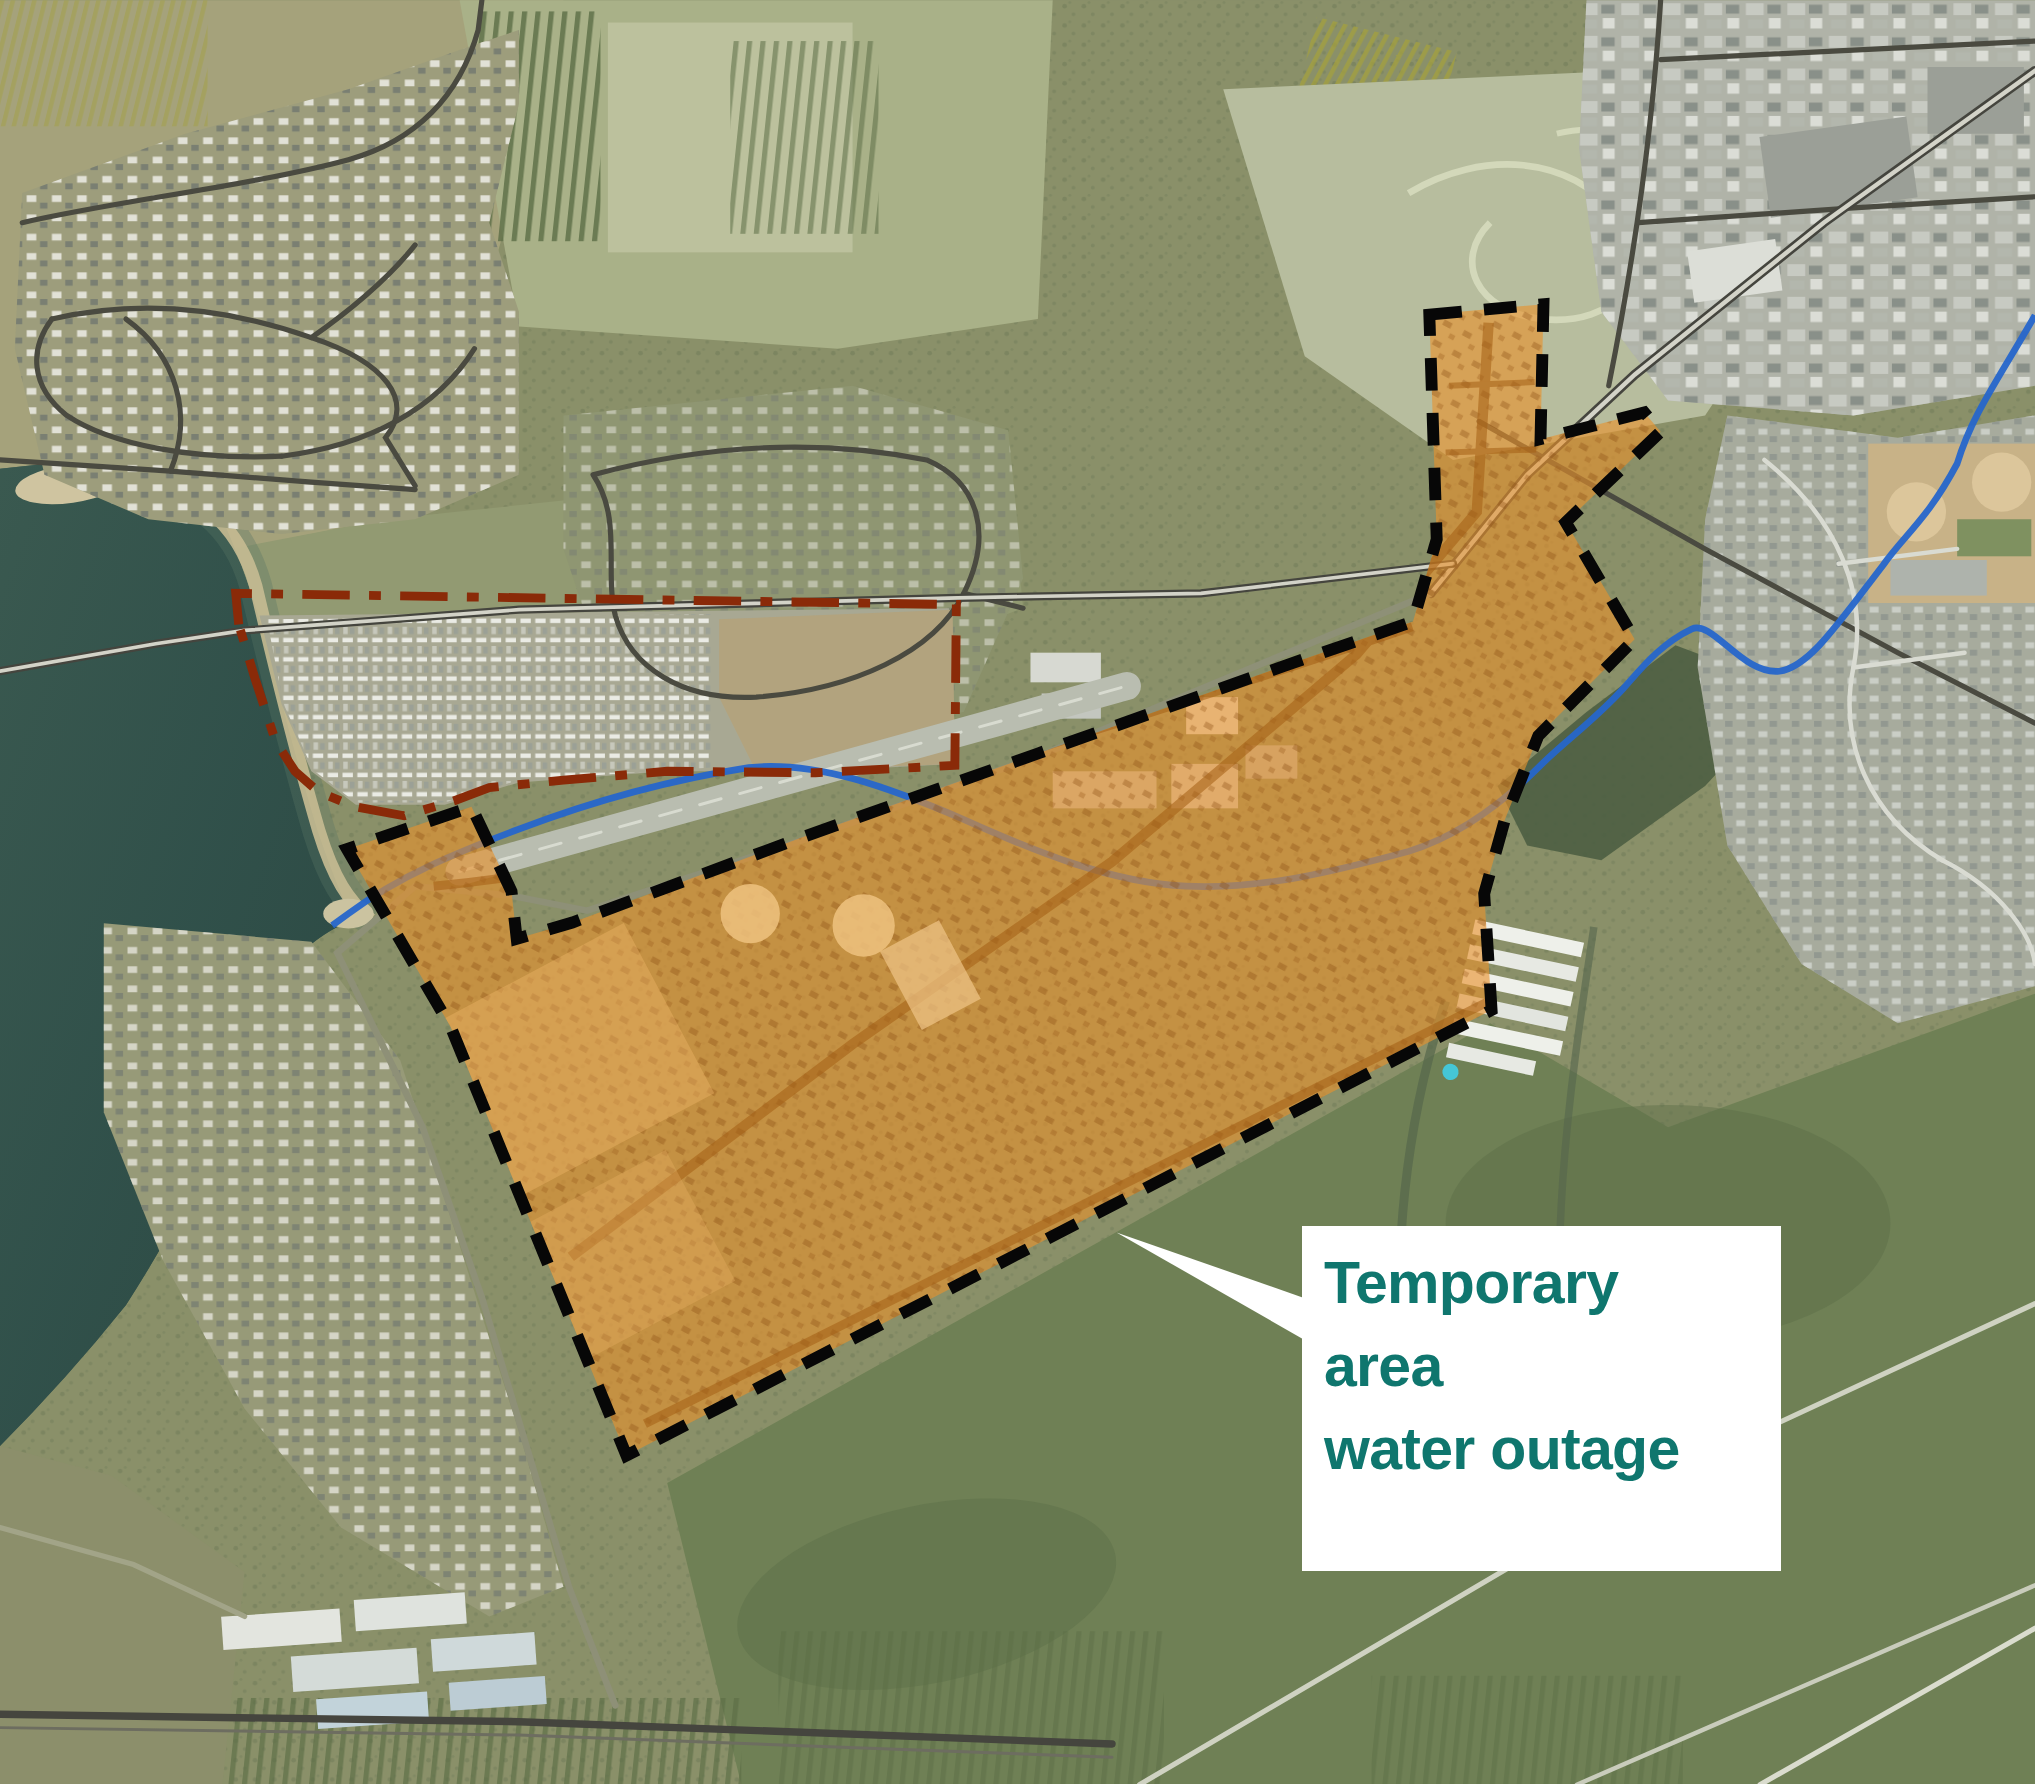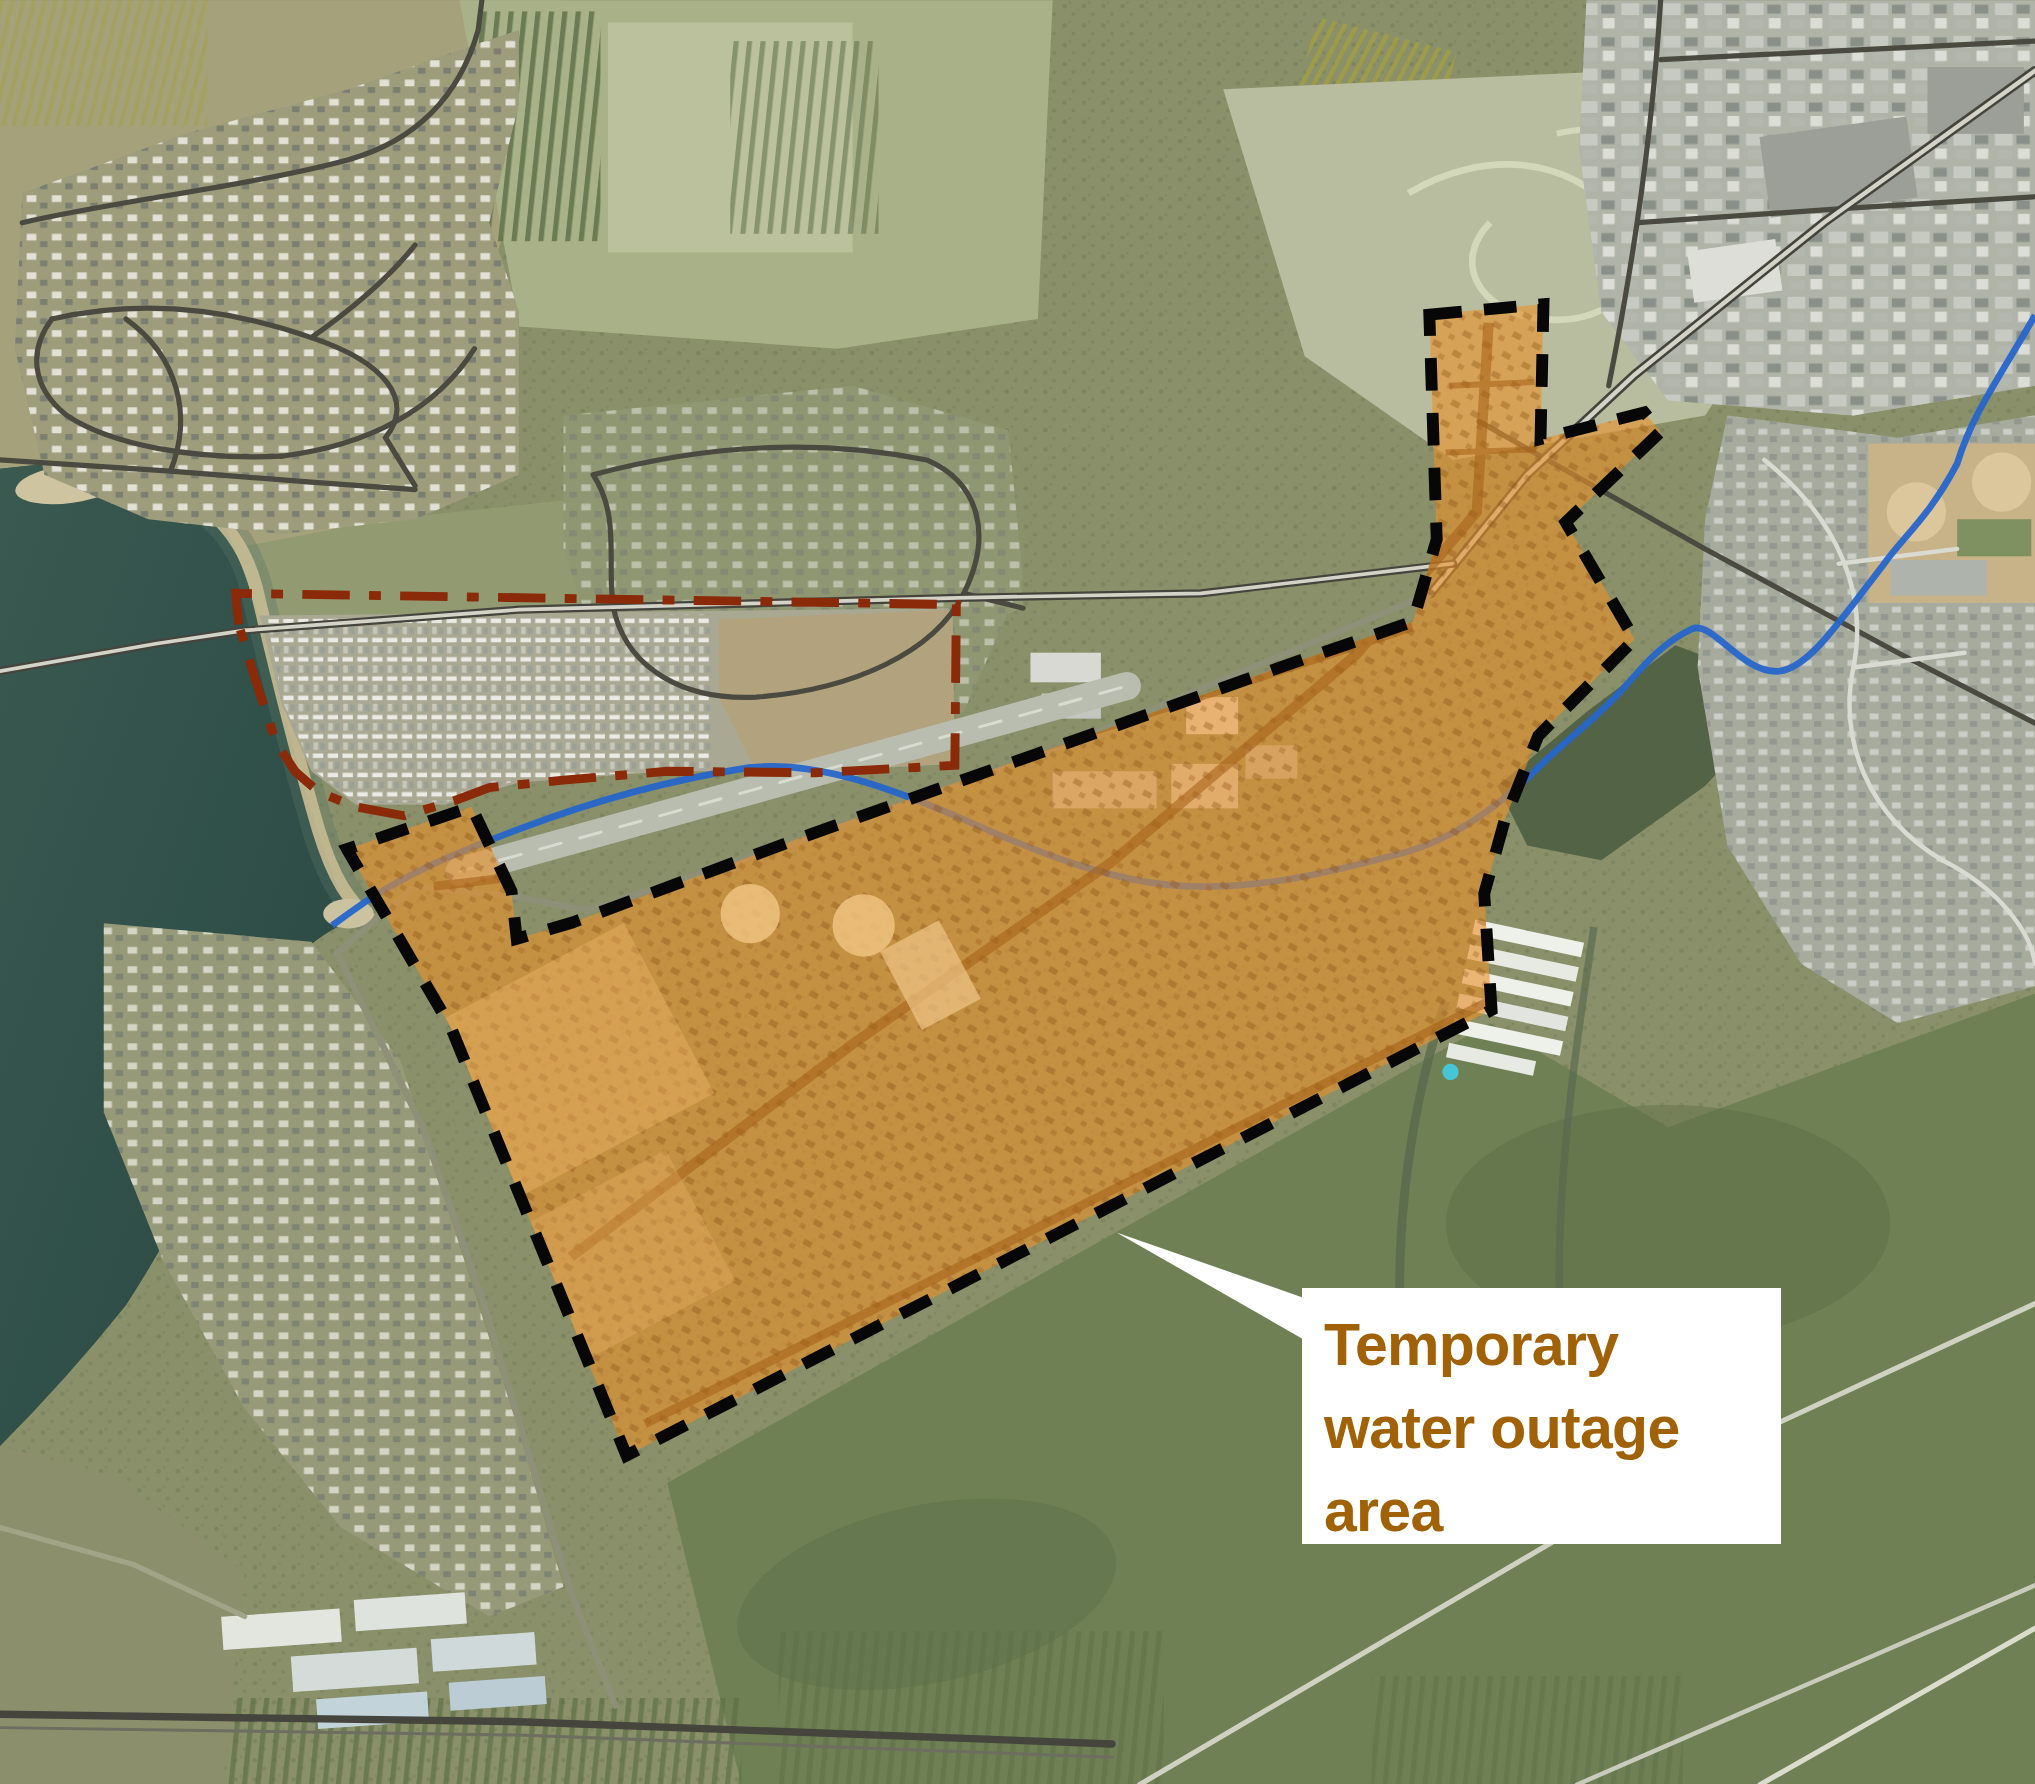--- a/index.html
+++ b/index.html
@@ -1,22 +1,22 @@
 <!DOCTYPE html>
 <html style="font-size:12px"><head>
 <meta charset="utf-8">
 <style>
   html,body{margin:0;padding:0;width:2035px;height:1785px;background:#8a9069;
     font-family:"Liberation Sans", sans-serif;}
   #stage{position:relative;width:2035px;height:1785px;overflow:hidden;}
   #basemap{position:absolute;left:0;top:0;}
   .map-label{
-    position:absolute;left:1302px;top:1288px;width:479px;height:256px;
+    position:absolute;left:1302px;top:1226px;width:479px;height:345px;
     background:#ffffff;box-sizing:border-box;padding:16.3px 12px 0 22px;
-    color:#a16207;font-weight:bold;font-size:59px;line-height:83px;letter-spacing:-0.7px;
+    color:#0f766e;font-weight:bold;font-size:59px;line-height:83px;letter-spacing:-0.7px;
   }
   .map-label span{display:block;white-space:nowrap;}
 </style>
 </head>
 <body>
 
 <div id="stage">
 <svg id="basemap" width="2035" height="1785" viewBox="0 0 2745 2407" xmlns="http://www.w3.org/2000/svg">
   <defs>
     <linearGradient id="lakeG" x1="0" y1="0" x2="1" y2="1">
@@ -240,17 +240,17 @@
       <rect x="700" y="1600" width="260" height="200" fill="#f0b66a" opacity="0.3" transform="rotate(-28 830 1700)"></rect>
     </g>
     <polygon points="1928,424 2082,410 2078,592 2218,556 2240,582 2112,704 2205,862 2075,992 2030,1105 2002,1205 2012,1362 845,1963 608,1385 468,1145 636,1088 690,1202 697,1266 772,1244 1085,1128 1400,1016 1735,897 1906,838 1938,727" fill="none" stroke="#070707" stroke-width="16" stroke-dasharray="44 30"></polygon>
   </g>
 
   <polygon points="1506,1662 1758,1750 1758,1806" fill="#ffffff"></polygon>
 </svg>
 
 <div class="map-label" title="">
   <span>Temporary</span>
+  <span>area</span>
   <span>water outage</span>
-  <span>area</span>
 </div>
 </div>
 
 
 </body></html>

